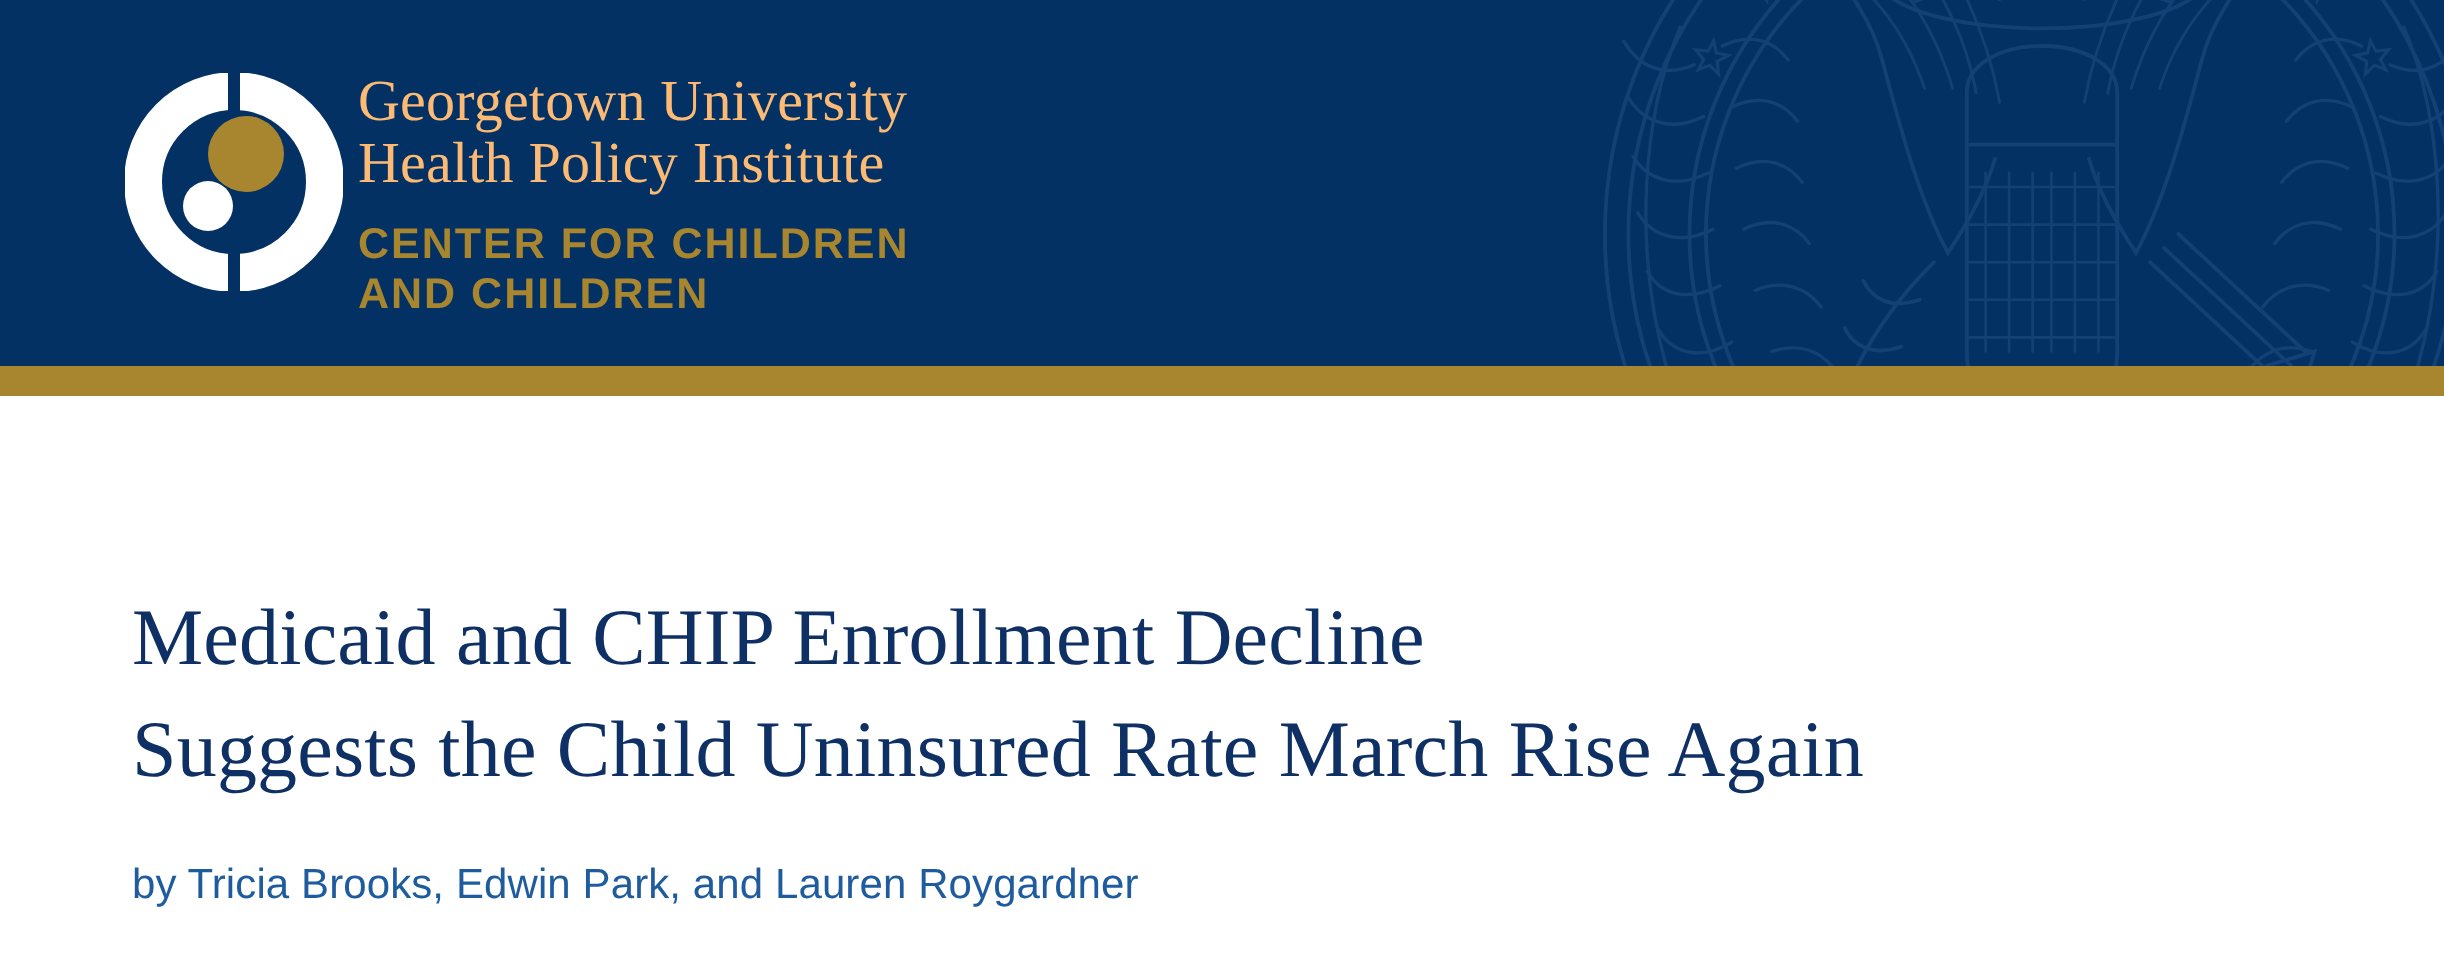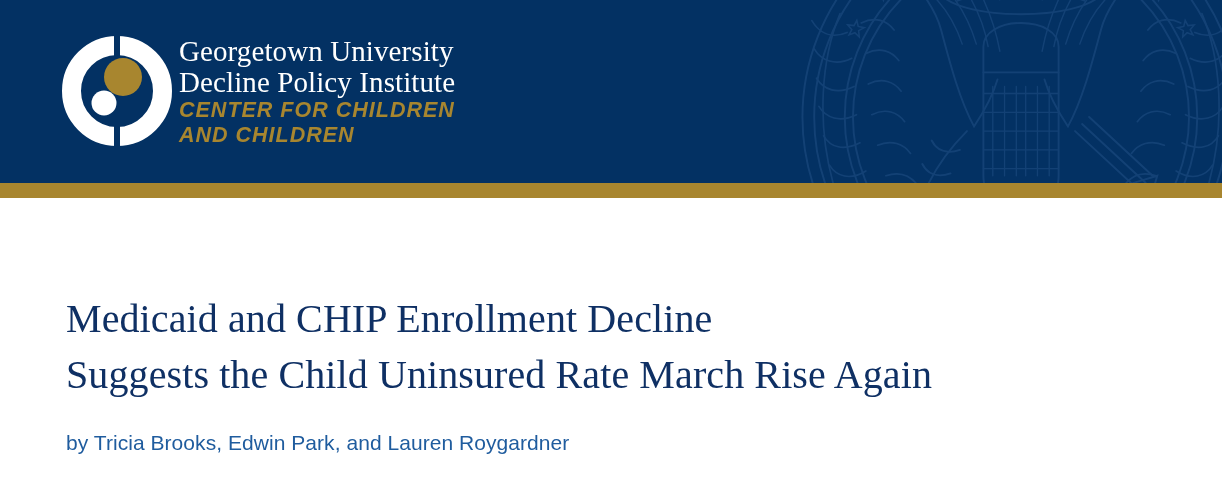--- a/index.html
+++ b/index.html
@@ -60,29 +60,28 @@
 
   
   .wordmark {
     position: absolute;
     left: 179px;
     top: 36px;
     width: 470px;
   }
   .wordmark-line {
     font-family: "Liberation Serif", "DejaVu Serif", serif;
-    color: #ffffff;
+    color: #fdba74;
     font-size: 29px;
     line-height: 31px;
     letter-spacing: 0.1px;
     white-space: nowrap;
   }
   .wordmark-sub {
-    margin-top: 0;
-    font-style: italic;
+    margin-top: 12px;
   }
   .wordmark-sub-line {
     font-family: "Liberation Sans", sans-serif;
     color: #A8862F;
     font-size: 21.5px;
     line-height: 25px;
     font-weight: 700;
     letter-spacing: 1.0px;
     white-space: nowrap;
   }
@@ -260,21 +259,21 @@
         <circle cx="56" cy="61" r="45.5" fill="none" stroke="#ffffff" stroke-width="19" mask="url(#ringGaps)"></circle>
 
         <circle cx="62" cy="47" r="19" fill="#A8862F"></circle>
 
         <circle cx="43" cy="73" r="12.5" fill="#ffffff"></circle>
       </svg>
     </div>
 
     <div class="wordmark">
       <div class="wordmark-line">Georgetown University</div>
-      <div class="wordmark-line">Decline Policy Institute</div>
+      <div class="wordmark-line">Health Policy Institute</div>
       <div class="wordmark-sub">
         <div class="wordmark-sub-line">CENTER FOR CHILDREN</div>
         <div class="wordmark-sub-line">AND CHILDREN</div>
       </div>
     </div>
   </div>
 
   <div class="gold-bar"></div>
 
   <div class="article">

